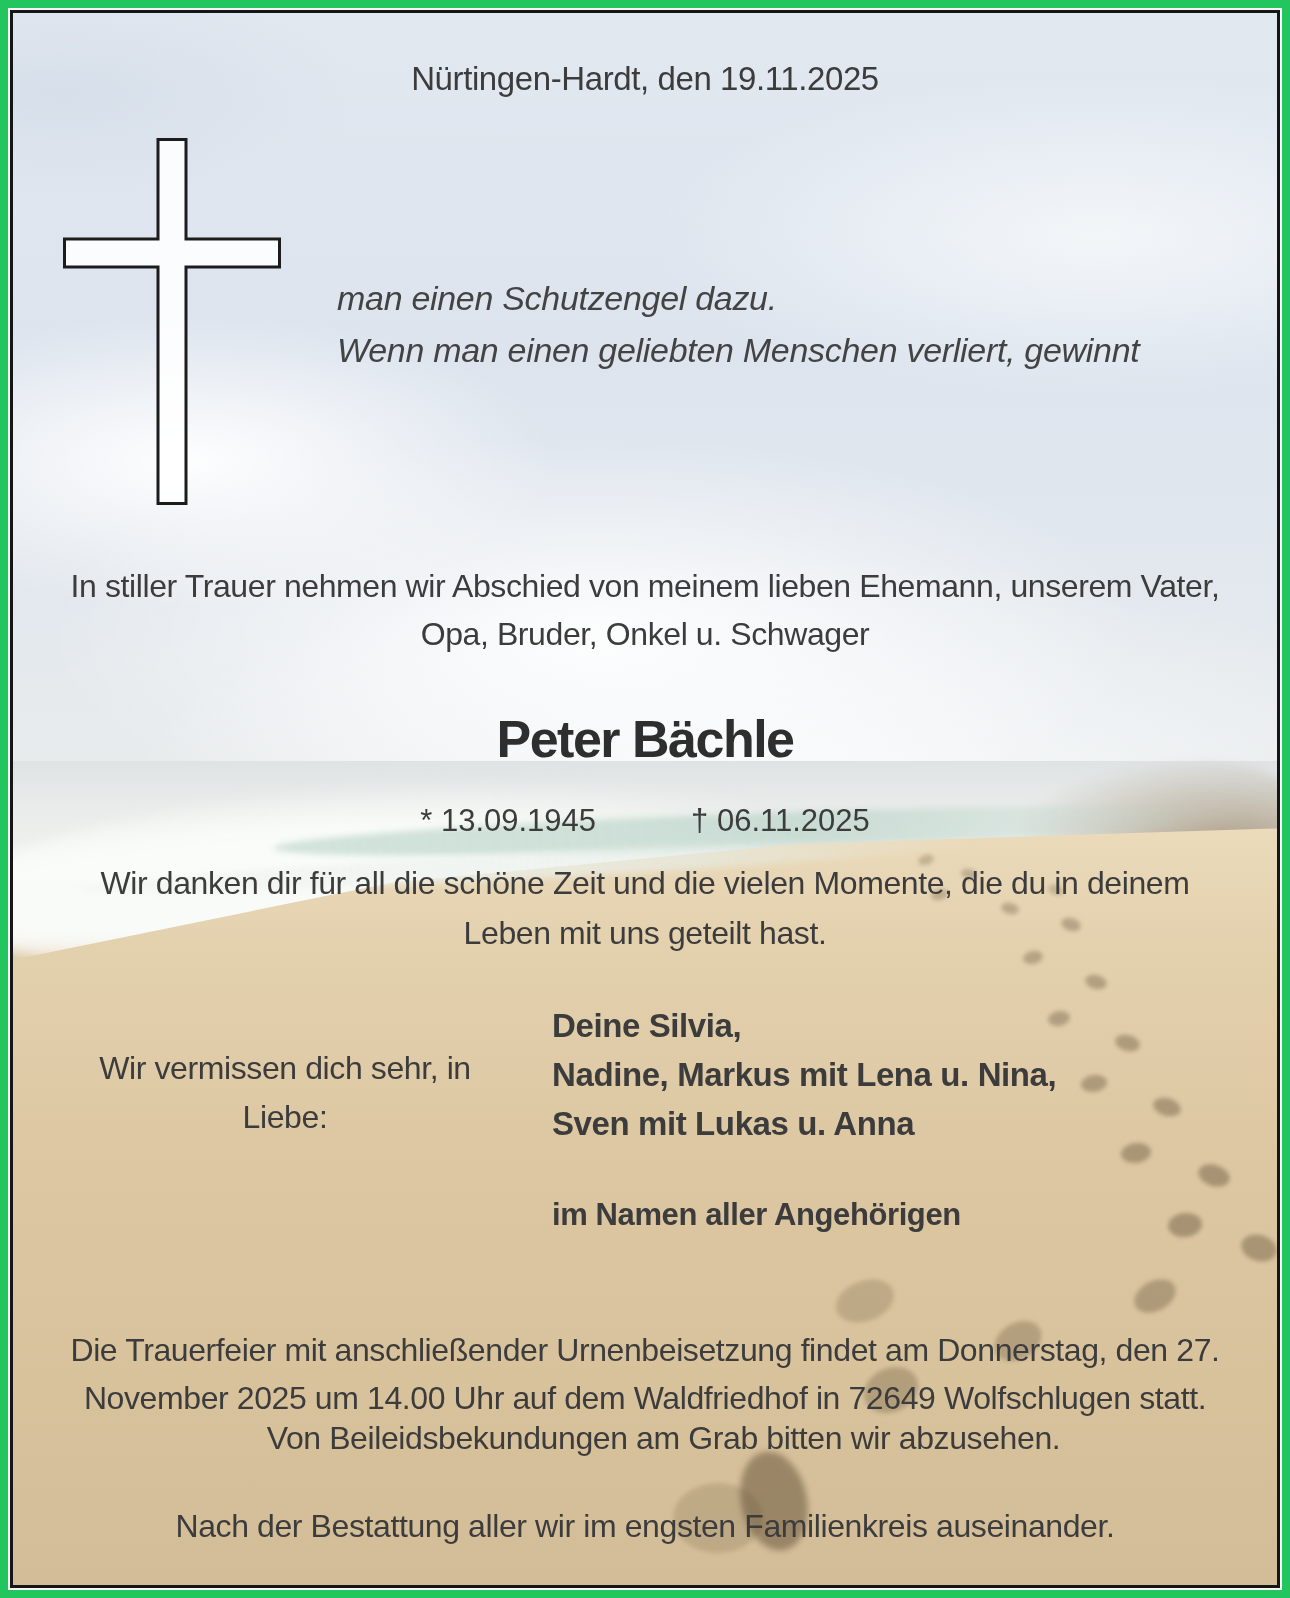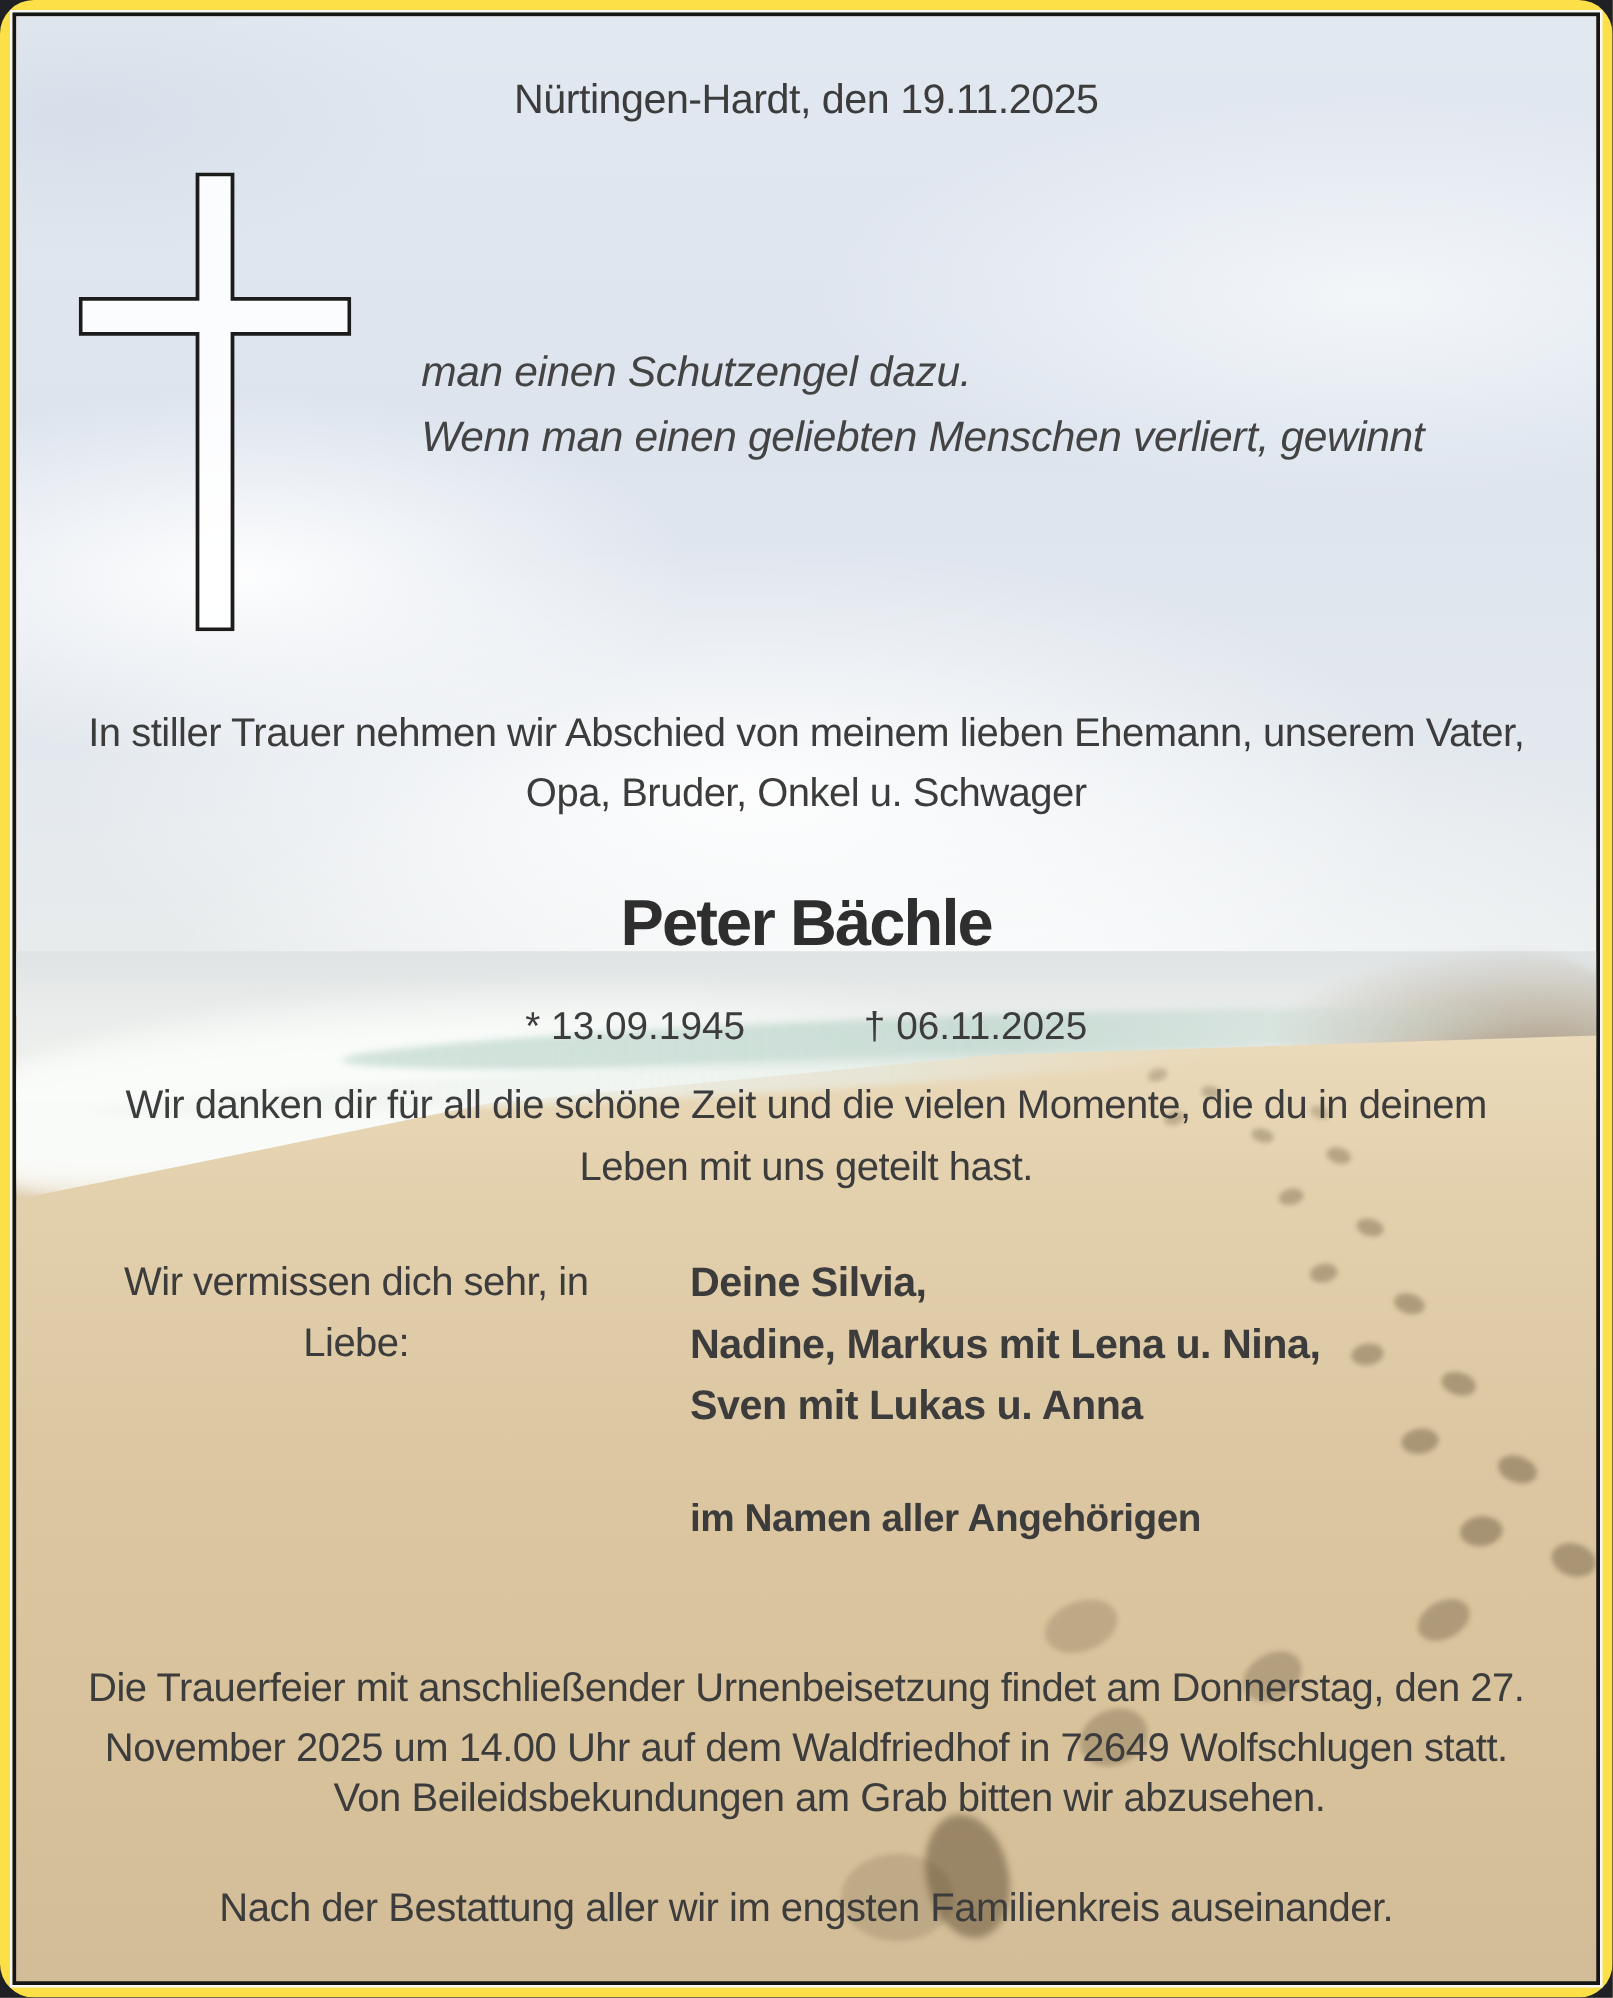--- a/index.html
+++ b/index.html
@@ -1,19 +1,19 @@
 <!DOCTYPE html>
 <html><head>
 <meta charset="utf-8">
 <style>
   html,body{margin:0;padding:0;background:#1f2124;}
   .page{
     position:relative;width:1290px;height:1598px;box-sizing:border-box;
-    background:#fde047;padding:8px;
-    font-family:"Liberation Sans",sans-serif;color:#3c3c3c;border-radius:27px;
+    background:#22c55e;padding:8px;
+    font-family:"Liberation Sans",sans-serif;color:#3c3c3c;
   }
   .frame-white{width:100%;height:100%;box-sizing:border-box;background:#f7f7f7;padding:2px;}
   .photo{
     position:relative;width:100%;height:100%;box-sizing:border-box;
     border:3px solid #161616;overflow:hidden;background:#dcc7a4;
   }
   
   .sky{
     position:absolute;left:0;top:0;right:0;height:800px;
     background:
@@ -58,21 +58,21 @@
   .abs{position:absolute;}
   .center{position:absolute;left:0;right:0;text-align:center;}
   .txt{font-size:32px;line-height:48px;letter-spacing:-.4px;}
   .dateline{top:47px;font-size:33px;letter-spacing:-.4px;}
   .cross{position:absolute;left:50px;top:125px;width:218px;height:367px;}
   .quote{left:324px;top:259px;width:900px;font-size:34px;line-height:52px;font-style:italic;color:#434343;letter-spacing:-.3px;}
   .intro{top:549px;}
   .name{top:685px;font-size:52px;line-height:82px;font-weight:bold;color:#2e2e2e;letter-spacing:-1.5px;text-align:center;}
   .dates{top:773px;display:flex;justify-content:center;gap:95px;left:0;right:0;position:absolute;font-size:31px;line-height:38px;margin-top:16px;}
   .thanks{top:845px;line-height:50px;}
-  .m-label{left:82px;top:988px;width:380px;text-align:center;line-height:49px;position:absolute;}
+  .m-label{left:82px;top:1031px;width:380px;text-align:center;line-height:49px;position:absolute;}
   .m-names{left:539px;top:988px;position:absolute;font-weight:bold;line-height:49px;font-size:33px;letter-spacing:-.4px;}
   .m-closing{left:539px;top:1182px;position:absolute;font-weight:bold;font-size:31px;line-height:40px;letter-spacing:-.4px;}
   .funeral{top:1273px;line-height:48px;margin-top:40px;}
   .note-grave{top:1401px;margin-left:37px;}
   .note-family{top:1489px;}
 </style>
 </head>
 <body>
 
 <div class="page">

